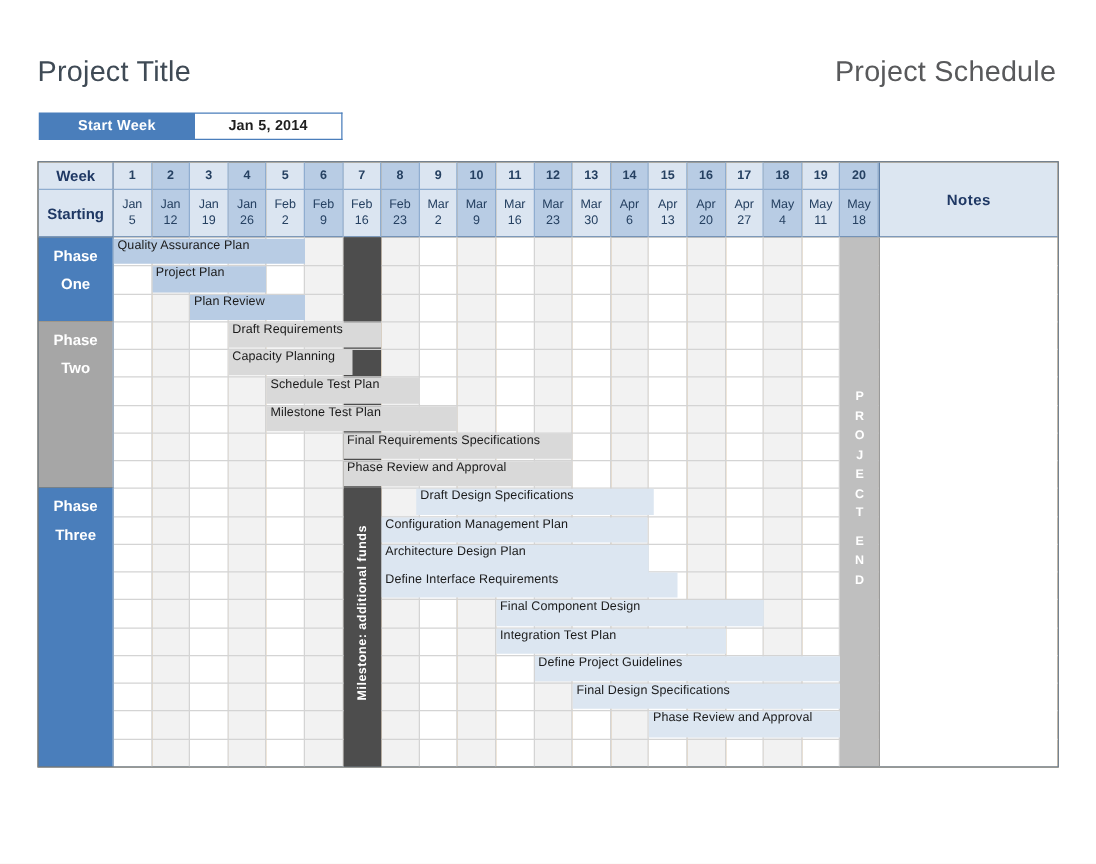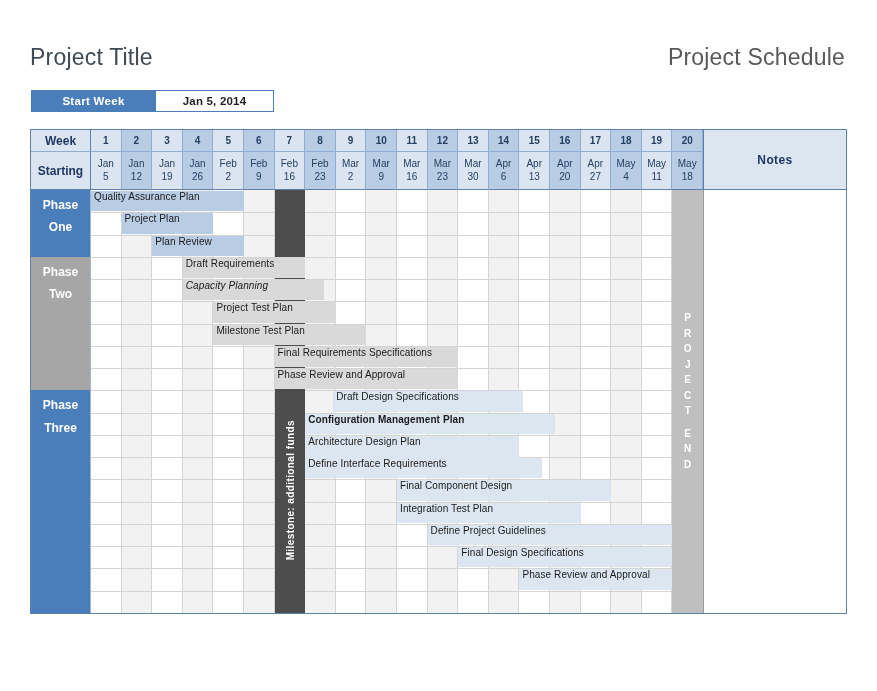--- a/index.html
+++ b/index.html
@@ -384,39 +384,39 @@
         </div>
         <div class="bar blue" title="Project Plan" style="left: 90.6px; top: 83.2632px; width: 91.8px; height: 20.2632px; z-index: 3;">
           <span>Project Plan</span>
         </div>
         <div class="bar blue" title="Plan Review" style="left: 121.2px; top: 105.526px; width: 91.8px; height: 20.2632px; z-index: 3;">
           <span>Plan Review</span>
         </div>
         <div class="bar gray" title="Draft Requirements" style="left: 151.8px; top: 127.789px; width: 122.4px; height: 20.2632px; z-index: 3;">
           <span>Draft Requirements</span>
         </div>
-        <div class="bar gray" title="Capacity Planning" style="left: 151.8px; top: 150.053px; width: 141px; height: 20.2632px; z-index: 3; font-style: italic;">
+        <div class="bar gray" title="Capacity Planning" style="left: 151.8px; top: 150.053px; width: 99px; height: 20.2632px; z-index: 3;">
           <span>Capacity Planning</span>
         </div>
         <div class="bar gray" title="Project Test Plan" style="left: 182.4px; top: 172.316px; width: 122.4px; height: 20.2632px; z-index: 3;">
-          <span>Project Test Plan</span>
+          <span>Schedule Test Plan</span>
         </div>
         <div class="bar gray" title="Acceptance Test Plan" style="left: 182.4px; top: 194.579px; width: 153px; height: 20.2632px; z-index: 3;">
           <span>Milestone Test Plan</span>
         </div>
         <div class="bar gray" title="Final Requirements Specifications" style="left: 243.6px; top: 216.842px; width: 183.6px; height: 20.2632px; z-index: 3;">
           <span>Final Requirements Specifications</span>
         </div>
         <div class="bar gray" title="Phase Review and Approval" style="left: 243.6px; top: 239.105px; width: 183.6px; height: 20.2632px; z-index: 3;">
           <span>Phase Review and Approval</span>
         </div>
         <div class="bar ltblue" title="Draft Design Specifications" style="left: 274.2px; top: 261.368px; width: 190px; height: 20.2632px; z-index: 3; margin-left: 28px;">
           <span>Draft Design Specifications</span>
         </div>
-        <div class="bar ltblue" title="Configuration Management Plan" style="left: 274.2px; top: 283.632px; width: 250px; height: 20.2632px; z-index: 3; font-weight: bold;">
+        <div class="bar ltblue" title="Configuration Management Plan" style="left: 274.2px; top: 283.632px; width: 213px; height: 20.2632px; z-index: 3;">
           <span>Configuration Management Plan</span>
         </div>
         <div class="bar ltblue" title="Architecture Design Plan" style="left: 274.2px; top: 305.895px; width: 214.2px; height: 33px; z-index: 3;">
           <span>Architecture Design Plan</span>
         </div>
         <div class="bar ltblue" title="Define Interface Requirements" style="left: 274.2px; top: 328.158px; width: 237px; height: 20.2632px; z-index: 3;">
           <span>Define Interface Requirements</span>
         </div>
         <div class="bar ltblue" title="Shared Component Design" style="left: 366px; top: 350.421px; width: 214.2px; height: 20.2632px; z-index: 3;">
           <span>Final Component Design</span>

